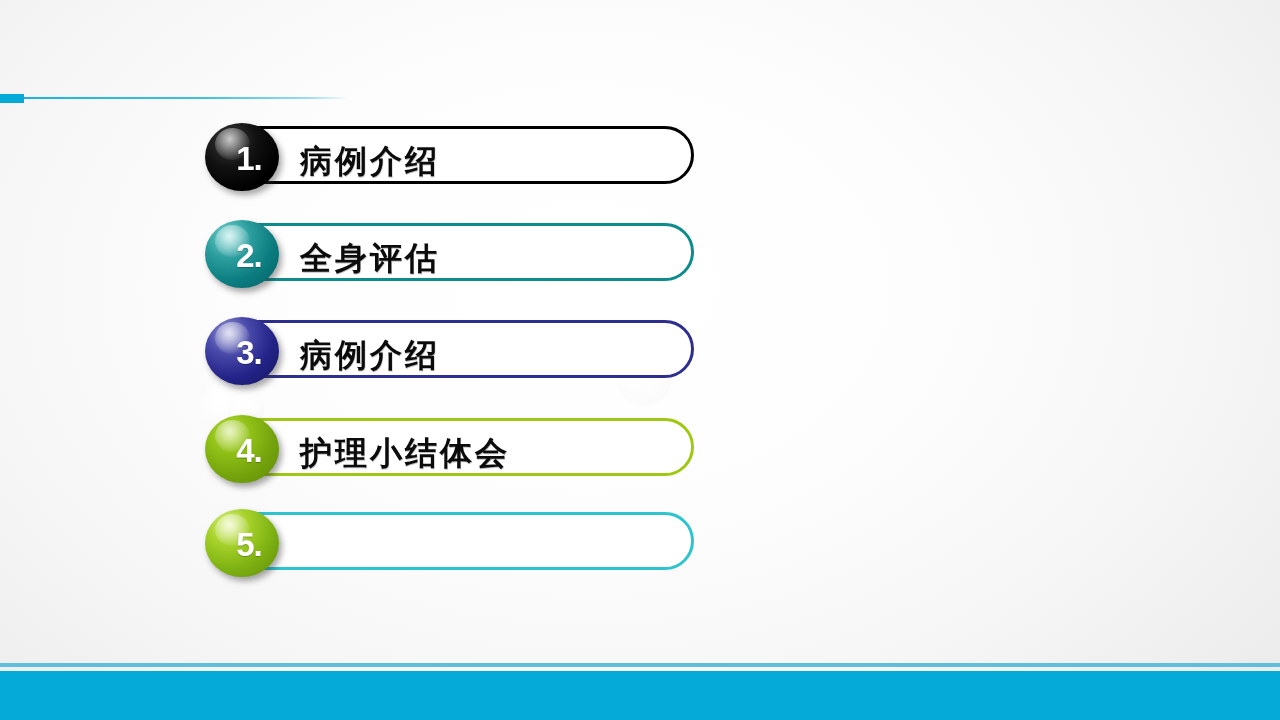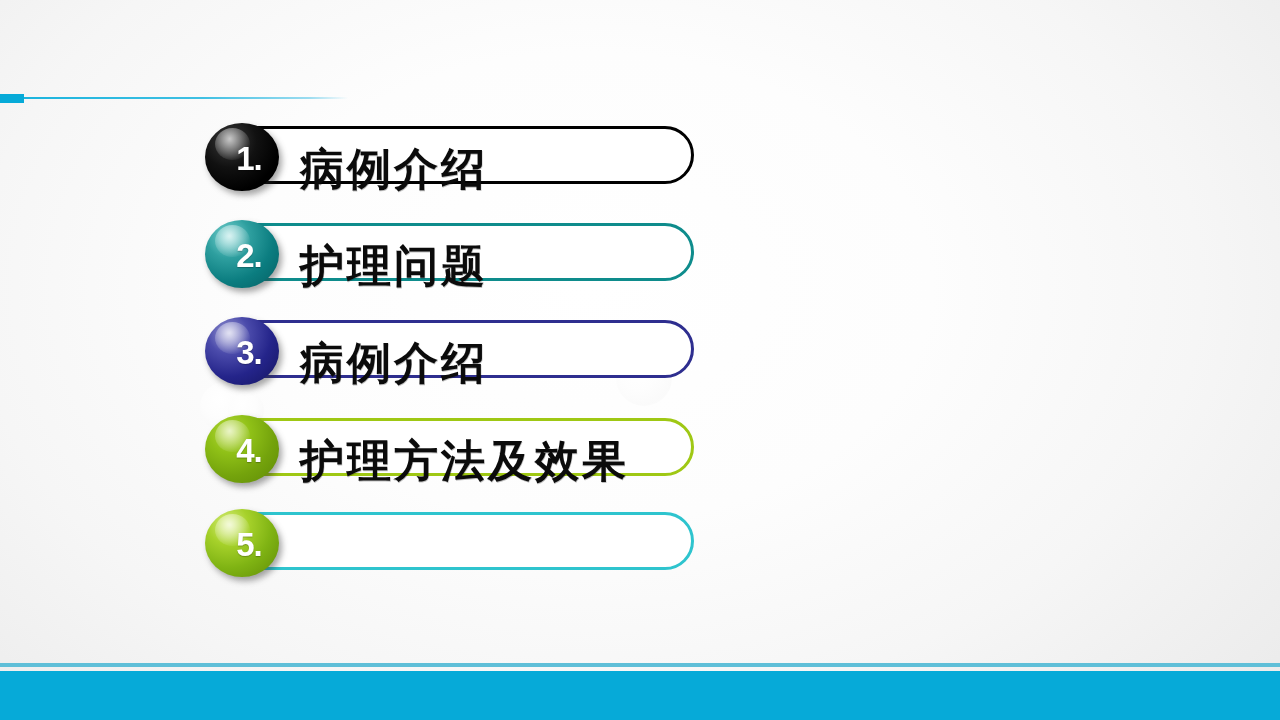--- a/index.html
+++ b/index.html
@@ -139,27 +139,27 @@
     font-family: "Liberation Sans", sans-serif;
     font-weight: bold;
     font-size: 33px;
     letter-spacing: -1px;
     text-shadow: 0 1px 1px rgba(0,0,0,0.25);
   }
 
   .label {
     position: absolute;
     left: 95px;
-    top: 17px;
+    top: 10px;
     height: 58px;
     display: flex;
     align-items: center;
     color: #0b0b0b;
     font-family: "DejaVu Serif", "Liberation Serif", serif;
-    font-size: 44px;
+    font-size: 32px;
     font-weight: 600;
     letter-spacing: 3px;
     white-space: nowrap;
     text-shadow: 0.5px 0.5px 0 rgba(0,0,0,0.25);
   }
 
   
   .pill-1 { border-color: #000000; }
   .pill-2 { border-color: #0E8C8C; }
   .pill-3 { border-color: #2E2E8F; }
@@ -193,39 +193,39 @@
       <div class="pill pill-1"></div>
       <div class="label">病例介绍</div>
       <div class="badge badge-1">
         <div class="sheen"></div>
         <div class="num">1.</div>
       </div>
     </div>
 
     <div class="row" style="top:97px;">
       <div class="pill pill-2"></div>
-      <div class="label">护理问题</div>
+      <div class="label">全身评估</div>
       <div class="badge badge-2">
         <div class="sheen"></div>
         <div class="num">2.</div>
       </div>
     </div>
 
     <div class="row" style="top:194px;">
       <div class="pill pill-3"></div>
       <div class="label">病例介绍</div>
       <div class="badge badge-3">
         <div class="sheen"></div>
         <div class="num">3.</div>
       </div>
     </div>
 
     <div class="row" style="top:292px;">
       <div class="pill pill-4"></div>
-      <div class="label">护理方法及效果</div>
+      <div class="label">护理小结体会</div>
       <div class="badge badge-4">
         <div class="sheen"></div>
         <div class="num">4.</div>
       </div>
     </div>
 
     <div class="row" style="top:386px;">
       <div class="pill pill-5"></div>
       <div class="badge badge-5">
         <div class="sheen"></div>

